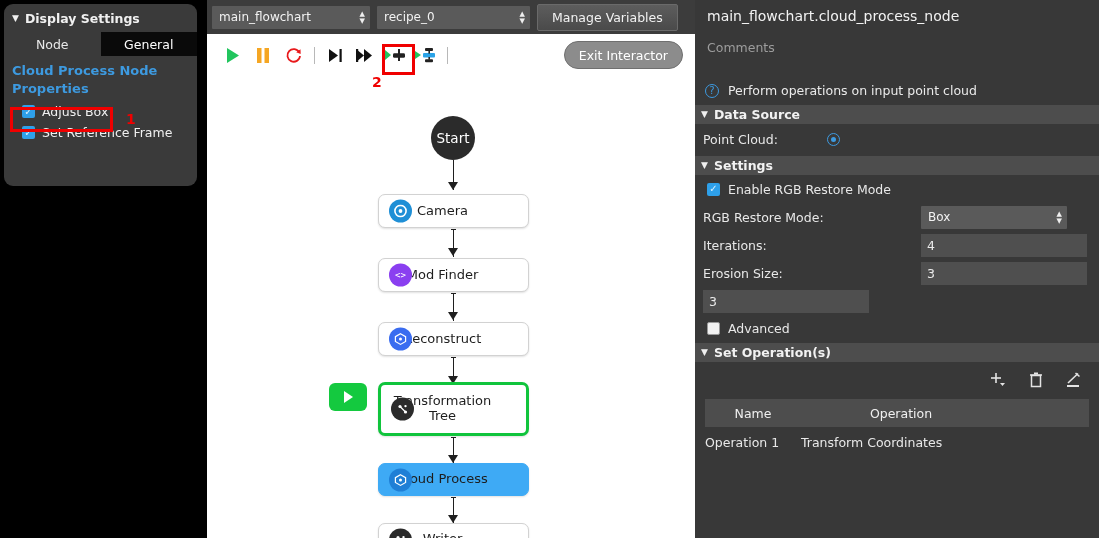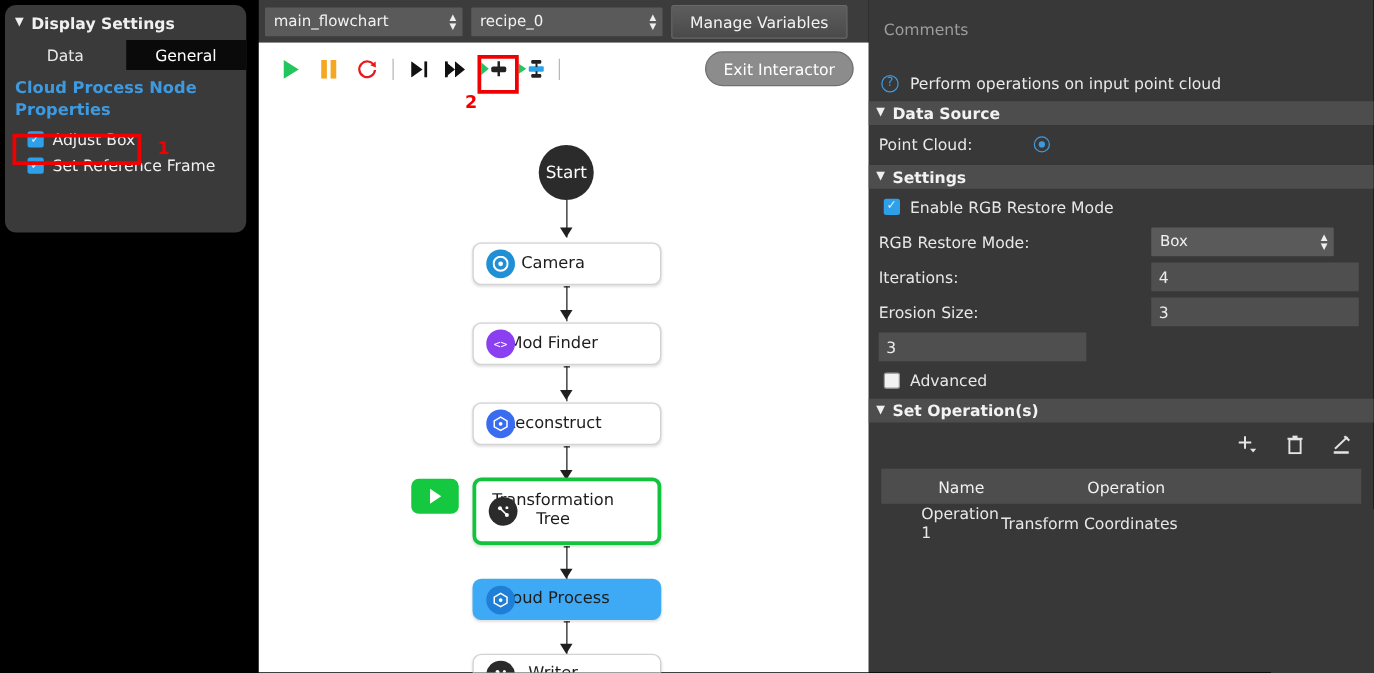--- a/index.html
+++ b/index.html
@@ -170,37 +170,37 @@
     display: flex; justify-content: flex-end; align-items: center; gap: 22px;
     padding: 10px 18px 8px 0; color: #e4e4e4;
   }
   .op-head {
     display: flex; background: #4d4d4d; height: 28px; align-items: center;
     margin: 0 10px;
   }
   .op-head div { text-align: center; font-size: 12.5px; color: #f0f0f0; }
   .op-row { display: flex; height: 30px; align-items: center; margin: 0 10px; }
   .op-row div { font-size: 12.5px; color: #e8e8e8; }
-  .col-name { width: 96px; padding-left: 32px; }
+  .col-name { width: 96px; }
   .col-op { width: 200px; }
 </style>
 </head>
 <body>
 
 <div id="app">
 
   <div class="viewport"></div>
 
   <div class="ds-panel">
     <div class="ds-title">
       <span class="tri">▼</span>
       <span>Display Settings</span>
     </div>
     <div class="ds-tabs">
-      <div class="ds-tab">Data</div>
+      <div class="ds-tab">Node</div>
       <div class="ds-tab active">General</div>
     </div>
     <div class="ds-heading">Cloud Process Node Properties</div>
     <div class="ds-check-row" style="margin-top:4px;">
       <span class="cbox on">✓</span>
       <span>Adjust Box</span>
     </div>
     <div class="ds-check-row">
       <span class="cbox on">✓</span>
       <span>Set Reference Frame</span>
@@ -382,20 +382,21 @@
         <span class="nlabel">Writer</span>
       </div>
 
     </div>
   </div>
 
   <div class="redbox" style="left:382px; top:44px; width:33px; height:31px;"></div>
   <div class="rednum" style="left:372px; top:74px;">2</div>
 
   <div class="rp">
+    <div class="rp-title">main_flowchart.cloud_process_node</div>
     <div class="rp-comments">Comments</div>
 
     <div class="rp-desc">
       <span class="q-ico">?</span>
       <span>Perform operations on input point cloud</span>
     </div>
 
     <div class="sect">
       <span class="tri">▼</span>
       <span>Data Source</span>

